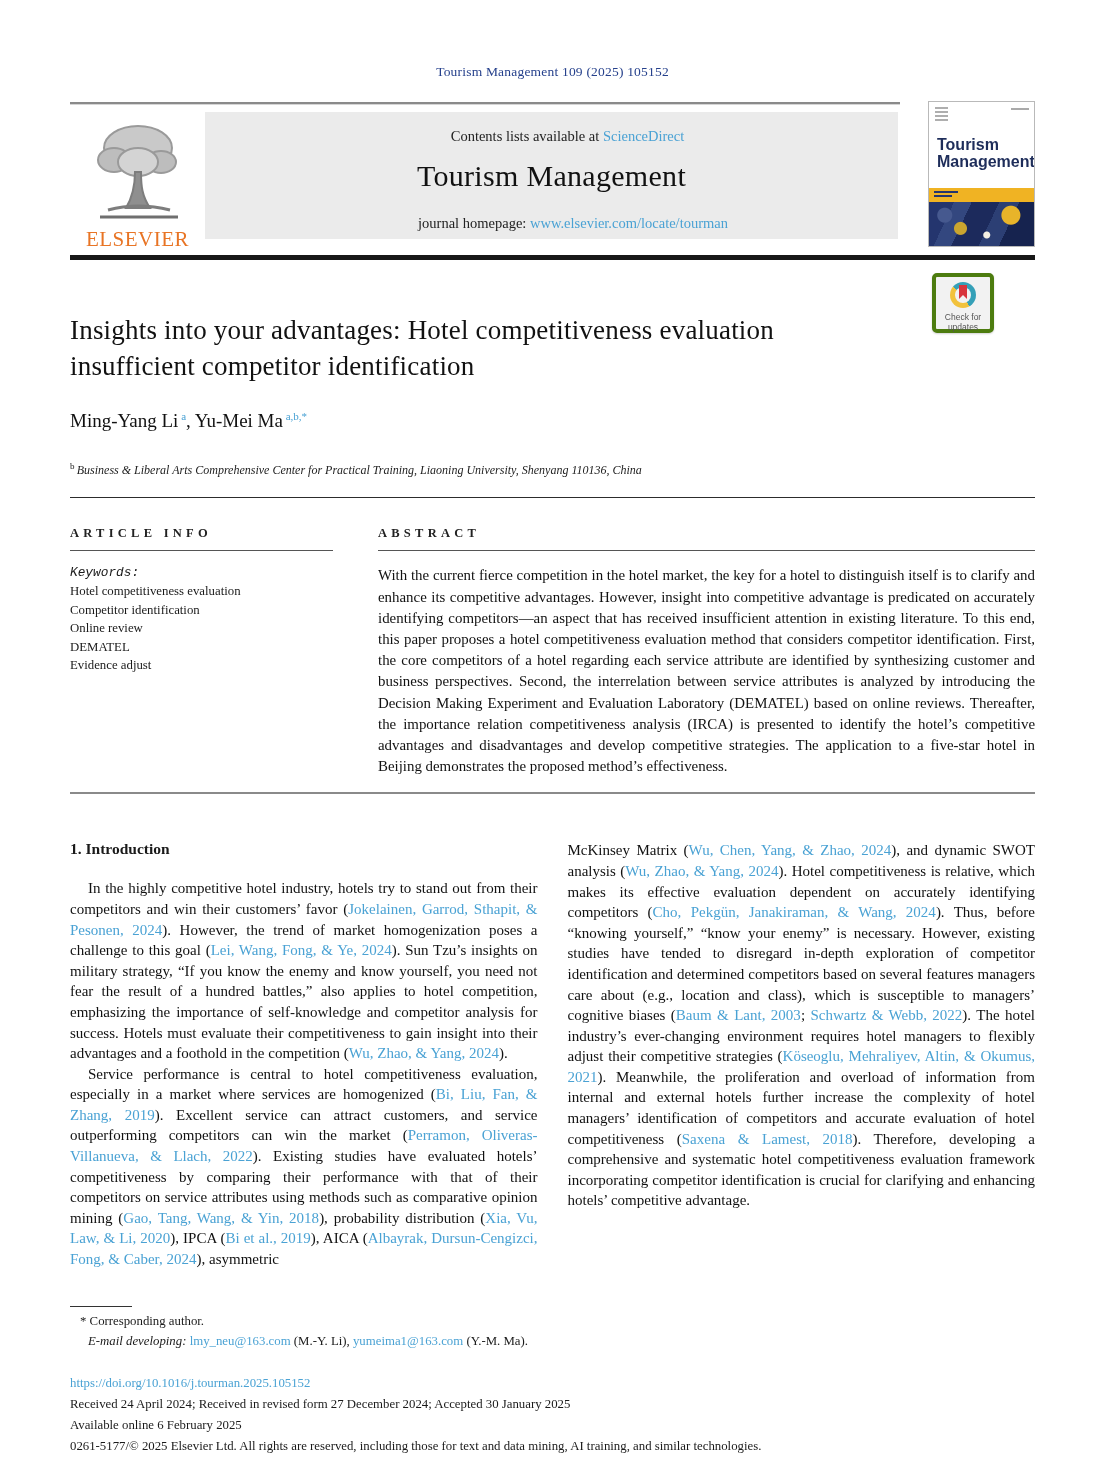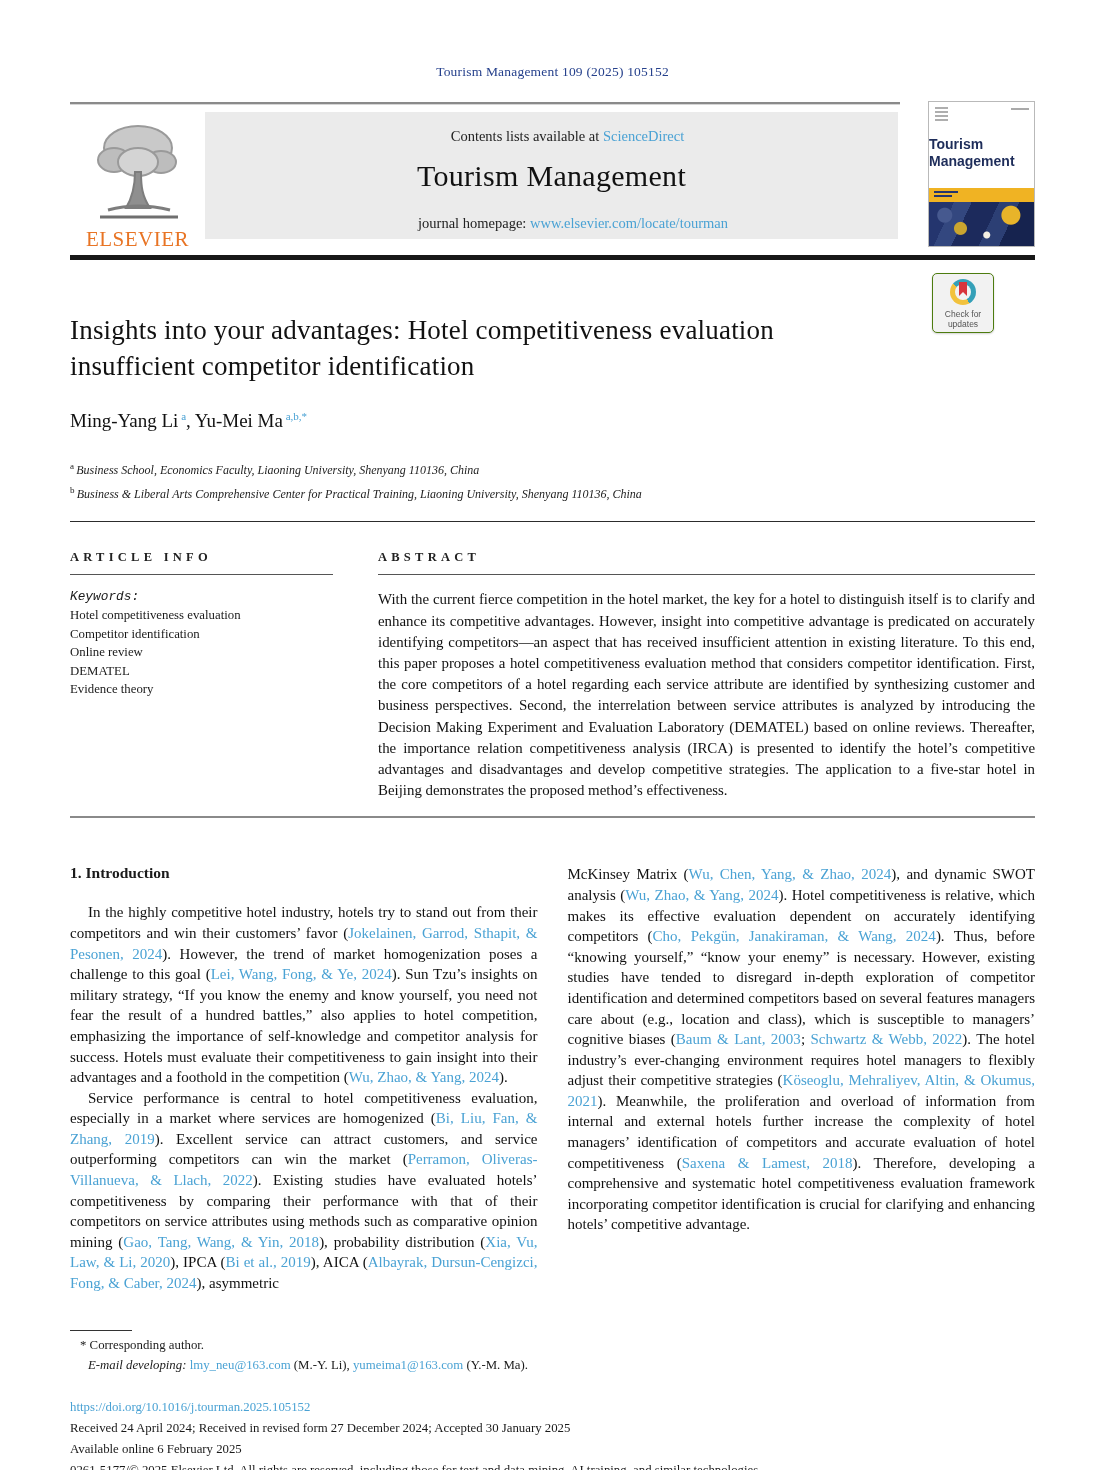--- a/index.html
+++ b/index.html
@@ -49,40 +49,40 @@
 
   .cover-cell { width:107px; margin-left:30px; margin-top:-1px; }
   .cover {
     width:107px; height:146px;
     border:1px solid #b9b9b9;
     background:#fff; position:relative; overflow:hidden;
   }
   .cover-logo { position:absolute; left:6px; top:5px; width:13px; height:16px;
     background:repeating-linear-gradient(#9a9a9a 0 2px,#fff 2px 4px); opacity:.8; }
   .cover-issue { position:absolute; right:5px; top:6px; width:18px; height:2px; background:#aaa; }
-  .cover-title { position:absolute; left:0; top:34px; font-family:"Liberation Sans",sans-serif;
-    font-weight:bold; font-size:14px; line-height:17px; color:var(--covernavy,#1e2d5a); }
+  .cover-title { position:absolute; left:8px; top:34px; font-family:"Liberation Sans",sans-serif;
+    font-weight:bold; font-size:16px; line-height:17px; color:var(--covernavy,#1e2d5a); }
   .cover-band { position:absolute; left:0; right:0; top:86px; height:14px; background:var(--gold,#f0b323); }
   .cover-band i { position:absolute; left:5px; top:3px; width:24px; height:2px; background:#24356e; }
   .cover-band i + i { top:7px; width:18px; }
   .cover-photo { position:absolute; left:0; right:0; top:100px; bottom:0;
     background:
       radial-gradient(circle at 78% 30%, #e8b42a 0 9px, transparent 10px),
       radial-gradient(circle at 30% 60%, #caa52f 0 6px, transparent 7px),
       radial-gradient(circle at 55% 75%, #f4efe2 0 3px, transparent 4px),
       radial-gradient(circle at 15% 30%, #46598f 0 7px, transparent 8px),
       linear-gradient(115deg, #24356e 0 20%, #33477f 20% 34%, #1c2a5c 34% 56%, #2c3f74 56% 72%, #16234f 72%);
   }
   .black-bar { height:5px; background:#181818; margin-top:3px; }
 
   
   .badge {
     position:absolute; right:108px; top:273px;
     width:62px; height:60px;
-    background:#f2f2f2; border:1px solid #4d7c0f; border-radius:5px;
+    background:#f2f2f2; border:4px solid #4d7c0f; border-radius:5px;
     box-shadow:0 1px 2px rgba(0,0,0,.18);
     text-align:center; padding-top:5px;
     font-family:"Liberation Sans",sans-serif;
   }
   .badge-circle {
     width:26px; height:26px; border-radius:50%; margin:0 auto;
     background:conic-gradient(from 150deg, #f2c23d 0 160deg, #35a0b8 160deg 360deg);
     position:relative;
   }
   .badge-circle::before {
@@ -197,37 +197,36 @@
     <div class="black-bar"></div>
 
     <div class="article-title">
       <div>Insights into your advantages: Hotel competitiveness evaluation</div>
       <div>insufficient competitor identification</div>
     </div>
 
     <div class="authors"><span>Ming-Yang Li</span><sup class="cite"> a</sup><span>, Yu-Mei Ma</span><sup class="cite"> a,b,*</sup></div>
 
     <div class="affiliations">
-      <div><sup>a </sup><span>Business School, Economics Faculty, Liaoning University, Shenyang 110136, China</span></div>
       <div><sup>b </sup><span>Business &amp; Liberal Arts Comprehensive Center for Practical Training, Liaoning University, Shenyang 110136, China</span></div>
     </div>
 
     <div class="divider"></div>
 
     <div class="info-section">
       <div class="info-left">
         <div class="sec-head">ARTICLE INFO</div>
         <div class="head-rule"></div>
         <div class="kw-label">Keywords:</div>
         <div class="kw-list">
             <div>Hotel competitiveness evaluation</div>
             <div>Competitor identification</div>
             <div>Online review</div>
             <div>DEMATEL</div>
-            <div>Evidence theory</div>
+            <div>Evidence adjust</div>
           </div>
       </div>
       <div class="info-right">
         <div class="sec-head">ABSTRACT</div>
         <div class="head-rule"></div>
         <div class="abstract-text">With the current fierce competition in the hotel market, the key for a hotel to distinguish itself is to clarify and enhance its competitive advantages. However, insight into competitive advantage is predicated on accurately identifying competitors—an aspect that has received insufficient attention in existing literature. To this end, this paper proposes a hotel competitiveness evaluation method that considers competitor identification. First, the core competitors of a hotel regarding each service attribute are identified by synthesizing customer and business perspectives. Second, the interrelation between service attributes is analyzed by introducing the Decision Making Experiment and Evaluation Laboratory (DEMATEL) based on online reviews. Thereafter, the importance relation competitiveness analysis (IRCA) is presented to identify the hotel’s competitive advantages and disadvantages and develop competitive strategies. The application to a five-star hotel in Beijing demonstrates the proposed method’s effectiveness.</div>
       </div>
     </div>
 
     <div class="section-rule"></div>

